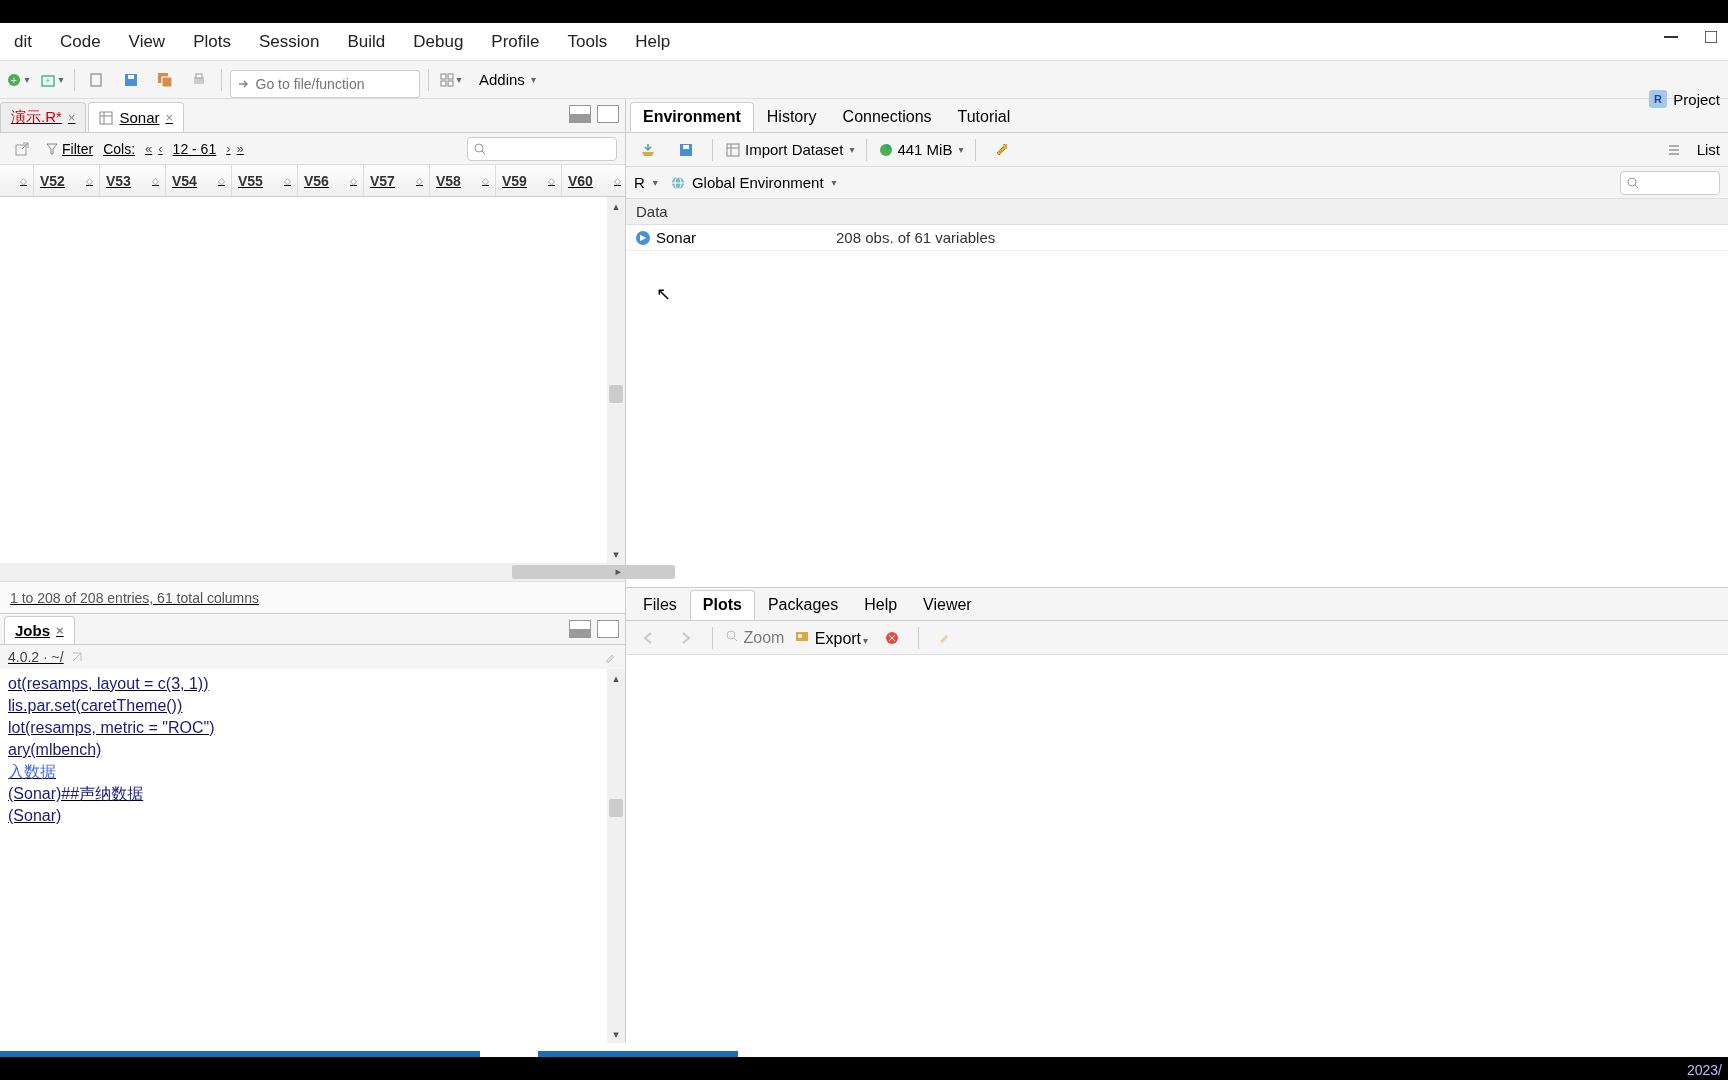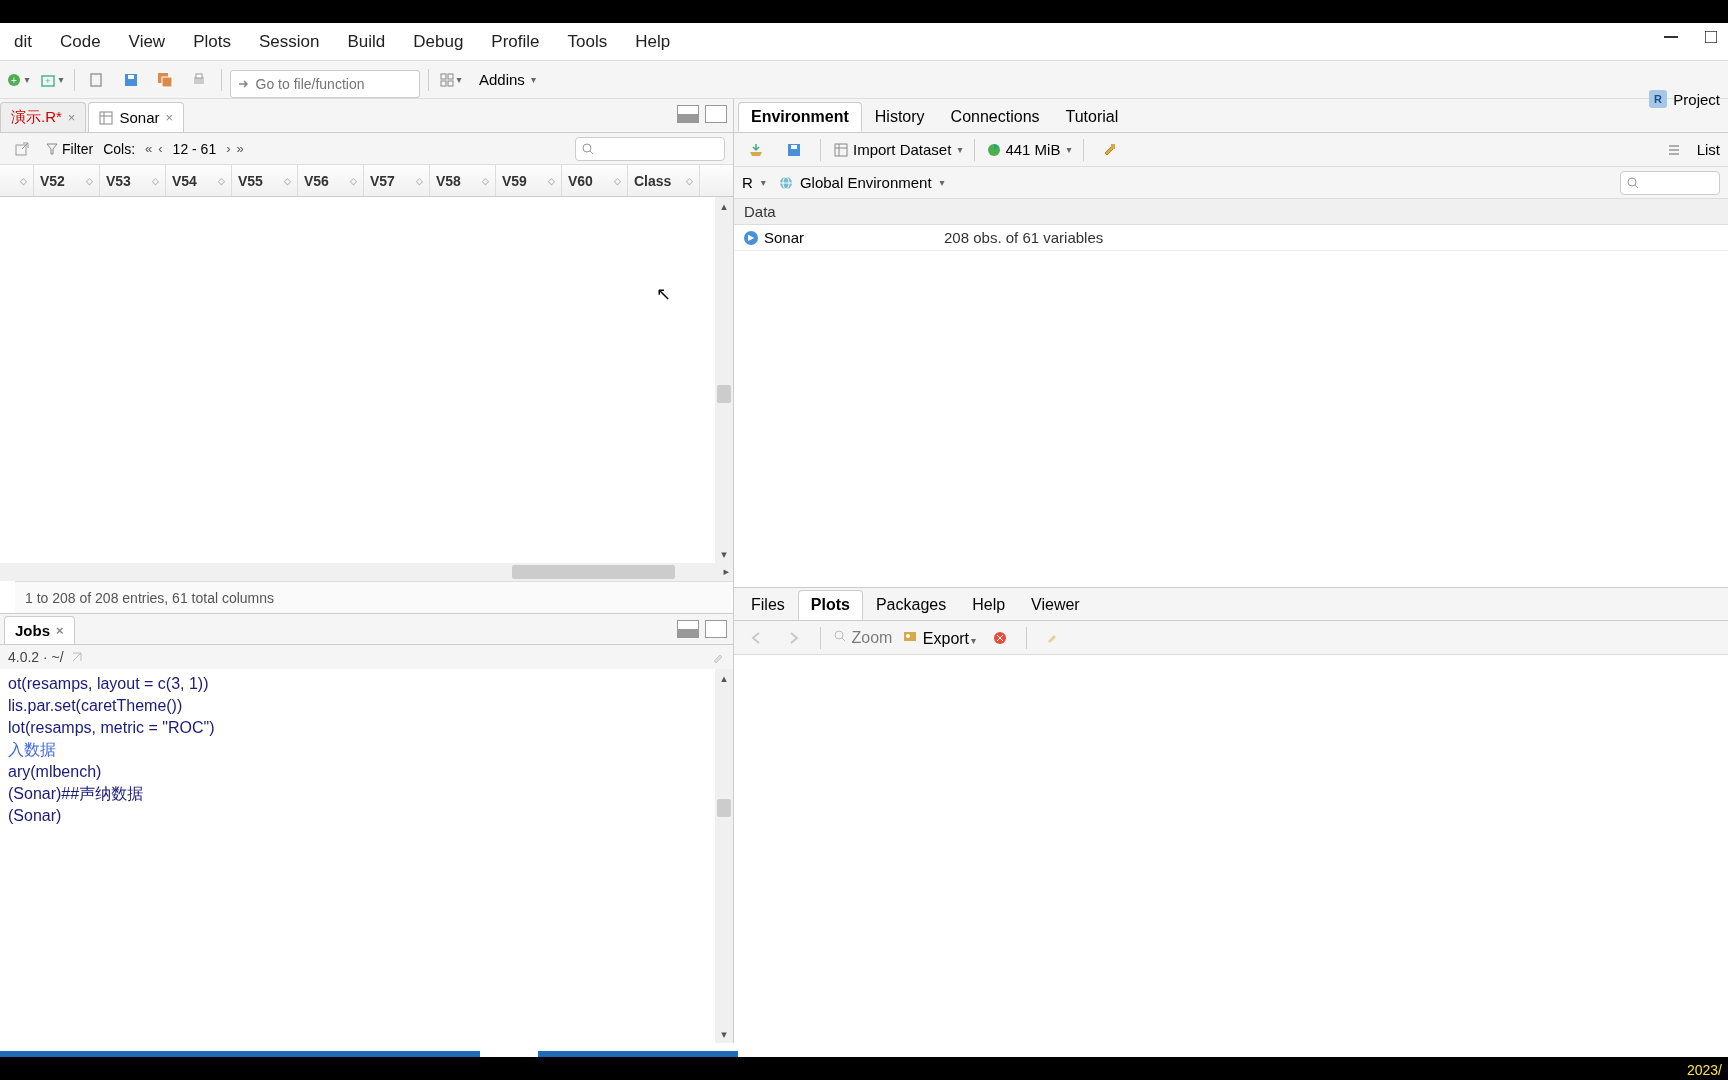--- a/index.html
+++ b/index.html
@@ -15,21 +15,21 @@
 
 .toolbar { height: 38px; display: flex; align-items: center; padding: 0 4px; gap: 6px; background: #f5f5f5; border-bottom: 1px solid #ddd; }
 .tb-btn { width: 28px; height: 28px; display: flex; align-items: center; justify-content: center; border-radius: 3px; cursor: pointer; }
 .tb-sep { width: 1px; height: 22px; background: #ccc; margin: 0 2px; }
 .goto-box { width: 190px; height: 28px; border: 1px solid #ccc; border-radius: 3px; display: flex; align-items: center; padding: 0 6px; gap: 6px; background: #fff; margin-top: 8px; }
 .goto-box input { border: none; outline: none; font-size: 14px; width: 100%; color: #888; }
 .addins-btn { display: flex; align-items: center; gap: 4px; padding: 4px 8px; font-size: 15px; cursor: pointer; }
 .project-lbl { position: absolute; right: 8px; top: 90px; display: flex; align-items: center; gap: 6px; font-size: 15px; }
 
 .main-area { display: flex; height: calc(100% - 136px); }
-.left-col { width: 734px; display: flex; flex-direction: column; border-right: 1px solid #ccc; }
+.left-col { width: 626px; display: flex; flex-direction: column; border-right: 1px solid #ccc; text-decoration: underline; }
 .right-col { flex: 1; display: flex; flex-direction: column; }
 
 
 .src-tabs { height: 34px; display: flex; align-items: flex-end; background: #f5f5f5; border-bottom: 1px solid #ccc; position: relative; }
 .src-tab { height: 30px; display: flex; align-items: center; padding: 0 10px; border: 1px solid #ccc; border-bottom: none; background: #fff; margin-right: 2px; gap: 6px; font-size: 15px; border-radius: 4px 4px 0 0; }
 .src-tab.inactive { background: #eee; }
 .tab-close { color: #888; font-size: 13px; cursor: pointer; }
 .pane-ctrls { position: absolute; right: 6px; top: 6px; display: flex; gap: 6px; }
 .pane-ctrl-btn { width: 22px; height: 18px; border: 1px solid #999; background: #fff; cursor: pointer; }
 
@@ -49,21 +49,21 @@
 
 .dv-body { flex: 1; position: relative; background: #fff; }
 .cursor-arrow { position: absolute; left: 656px; top: 86px; font-size: 18px; color: #000; }
 .vscroll { position: absolute; right: 0; top: 0; bottom: 0; width: 18px; background: #f0f0f0; }
 .vscroll-up, .vscroll-down { height: 18px; text-align: center; font-size: 11px; color: #555; cursor: pointer; line-height: 18px; }
 .vscroll-thumb { position: absolute; left: 2px; right: 2px; top: 188px; height: 18px; background: #ccc; border-radius: 2px; }
 .hscroll { height: 18px; background: #f0f0f0; position: relative; }
 .hscroll-thumb { position: absolute; left: 512px; width: 163px; top: 2px; bottom: 2px; background: #ccc; border-radius: 2px; }
 .hscroll-right { position: absolute; right: 4px; top: 2px; font-size: 11px; color: #555; }
 
-.dv-status { height: 32px; padding: 0 10px; display: flex; align-items: center; font-size: 14px; color: #555; border-top: 1px solid #ddd; background: #fafafa; margin-left: 15px; }
+.dv-status { height: 32px; padding: 0 10px; display: flex; align-items: center; font-size: 14px; color: #555; border-top: 1px solid #ddd; background: #fafafa; }
 
 
 .console-tabs { height: 32px; display: flex; align-items: flex-end; background: #f5f5f5; border-bottom: 1px solid #ccc; border-top: 1px solid #ccc; position: relative; padding-left: 4px; }
 .console-tab { height: 28px; display: flex; align-items: center; padding: 0 10px; border: 1px solid #ccc; border-bottom: none; background: #fff; gap: 6px; font-size: 15px; font-weight: 600; border-radius: 4px 4px 0 0; }
 .console-info { height: 24px; padding: 0 8px; font-size: 14px; color: #444; display: flex; align-items: center; gap: 6px; background: #f5f5f5; }
 .console-body { flex: 1; position: relative; font-family: Consolas, monospace; font-size: 16px; padding: 4px 8px; overflow: hidden; }
 .console-line { white-space: pre; line-height: 22px; color: #1a1a7a; }
 .console-line.comment { color: #4169e1; }
 .console-body .vscroll { top: 0; }
 .console-body .vscroll-thumb { top: 130px; height: 18px; }
@@ -91,21 +91,21 @@
 
 
 .plots-tabs { height: 34px; display: flex; align-items: flex-end; background: #f5f5f5; border-bottom: 1px solid #ccc; border-top: 1px solid #ccc; padding-left: 4px; }
 .plots-toolbar { height: 34px; display: flex; align-items: center; padding: 0 8px; gap: 10px; background: #f5f5f5; border-bottom: 1px solid #ddd; }
 .plots-body { flex: 1; background: #fff; }
 
 .carets { font-size: 10px; color: #666; margin-left: 2px; }
 
 .blue-line { position: absolute; left: 0; bottom: 23px; height: 6px; width: 480px; background: #1e6bb8; }
 .blue-line2 { position: absolute; left: 538px; bottom: 23px; height: 6px; width: 200px; background: #1e6bb8; }
-.date-lbl { position: absolute; right: 6px; bottom: 2px; color: #fde047; font-size: 14px; }
+.date-lbl { position: absolute; right: 6px; bottom: 2px; color: #c4b5fd; font-size: 14px; }
 </style>
 </head>
 <body>
 
 <div class="black-bar-top"></div>
 
 <div class="window-controls">
   <div class="win-btn">
       <svg width="14" height="2">
         <rect width="14" height="2" fill="#333"></rect>
@@ -337,22 +337,22 @@
       <div style="flex:1"></div>
       <svg width="14" height="14">
           <path d="M3 11 L9 5 L11 7 L5 13 Z" fill="#ddd" stroke="#ccc"></path>
         </svg>
     </div>
     <div class="console-body">
       <div class="console-line">ot(resamps, layout = c(3, 1))</div>
       <div class="console-line">lis.par.set(caretTheme())</div>
       <div class="console-line">lot(resamps, metric = "ROC")</div>
       <div class="console-line"></div>
+      <div class="console-line">ary(mlbench)</div>
       <div class="console-line comment">入数据</div>
-      <div class="console-line">ary(mlbench)</div>
       <div class="console-line">(Sonar)##声纳数据</div>
       <div class="console-line">(Sonar)</div>
       <div class="vscroll">
         <div class="vscroll-up">▴</div>
         <div class="vscroll-thumb"></div>
         <div class="vscroll-down" style="position:absolute;bottom:0;width:100%">▾</div>
       </div>
     </div>
   </div>
 

